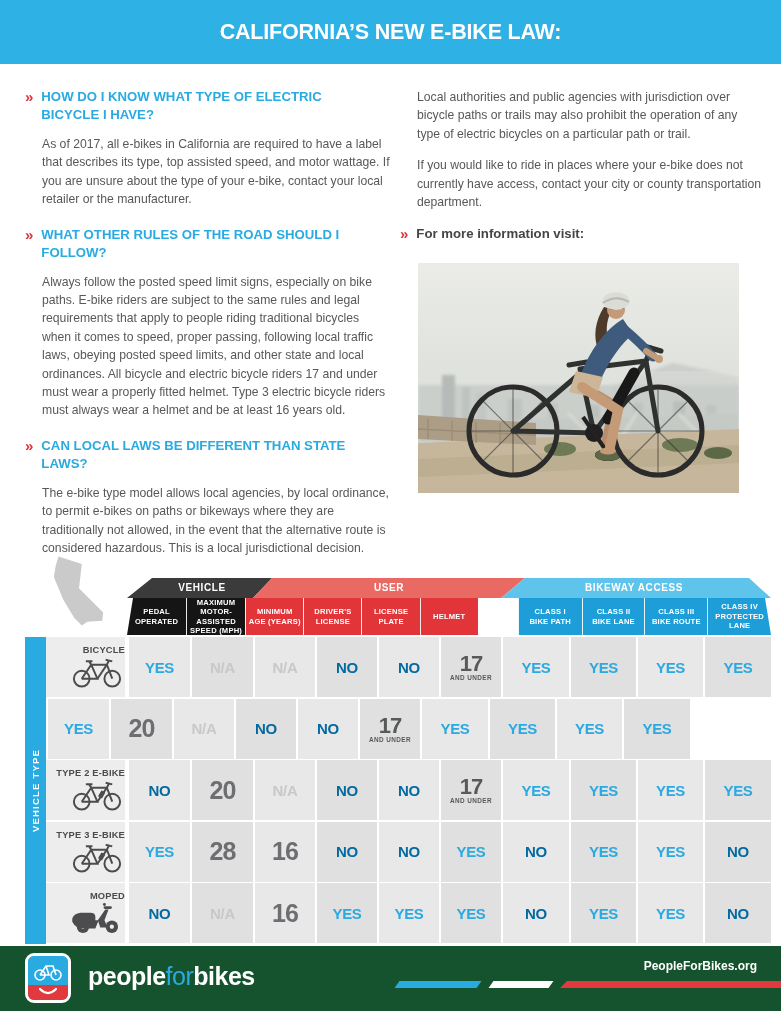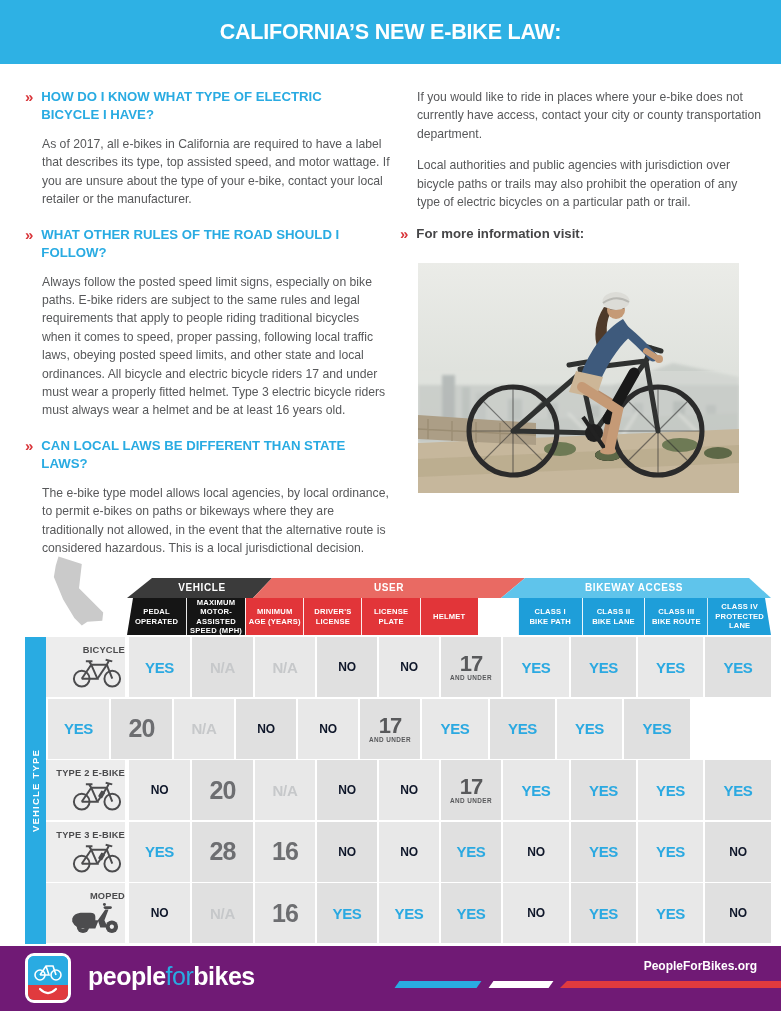--- a/index.html
+++ b/index.html
@@ -57,28 +57,28 @@
 
   .grid{position:absolute;left:21px;top:81px;width:725px;}
   .trow{display:flex;height:60px;margin-bottom:1.5px;}
   .labelcell{width:79px;margin-right:2px;background:#EDEDED;display:flex;flex-direction:column;
              align-items:flex-end;justify-content:center;gap:1px;flex:none;}
   .vname{font-size:9.3px;font-weight:bold;color:#4B4B4D;letter-spacing:0.2px;white-space:nowrap;}
   .vicon{color:#4C4C4E;width:56px;height:33px;display:block;}
   .cell{display:flex;flex-direction:column;align-items:center;justify-content:center;
         margin-left:2px;box-sizing:border-box;flex:none;}
   .v-yes{color:#2BA9E1;font-weight:bold;font-size:15px;letter-spacing:-0.3px;}
-  .v-no{color:#0f172a;font-weight:bold;font-size:12px;letter-spacing:-0.3px;}
+  .v-no{color:#0369a1;font-weight:bold;font-size:15px;letter-spacing:-0.3px;}
   .v-na{color:#C6C8CA;font-weight:bold;font-size:15px;letter-spacing:-0.3px;}
   .v-num{color:#6D6E71;font-weight:bold;font-size:25px;letter-spacing:-1px;}
   .v-age-big{color:#58595B;font-weight:bold;font-size:22px;line-height:21px;letter-spacing:-1px;}
   .v-age-sub{color:#58595B;font-weight:bold;font-size:6.4px;letter-spacing:0.4px;}
 
   
-  .footer{position:absolute;left:0;top:946px;width:781px;height:65px;background:#701a75;}
+  .footer{position:absolute;left:0;top:946px;width:781px;height:65px;background:#14532d;}
   .flogo{position:absolute;left:25px;top:7px;width:46px;height:50px;border:3px solid #fff;
          border-radius:9px;overflow:hidden;box-sizing:border-box;background:#29ABE2;}
   .flogo svg{display:block;width:100%;height:100%;}
   .brand{position:absolute;left:88px;top:16px;font-size:25px;letter-spacing:-0.5px;color:#fff;}
   .brand b{font-weight:bold;}
   .brand .for{color:#29ABE2;font-weight:normal;}
   .s-blue{position:absolute;left:397px;top:35px;width:82px;height:7px;background:#29ABE2;transform:skewX(-35deg);}
   .s-white{position:absolute;left:491px;top:35px;width:60px;height:7px;background:#fff;transform:skewX(-35deg);}
   .s-red{position:absolute;left:560px;top:35px;width:221px;height:7px;background:#E03A3E;
          clip-path:polygon(7px 0,100% 0,100% 100%,0 100%);}
@@ -146,22 +146,22 @@
     <p class="para">Always follow the posted speed limit signs, especially on bike paths. E-bike riders are subject to the same rules and legal requirements that apply to people riding traditional bicycles when it comes to speed, proper passing, following local traffic laws, obeying posted speed limits, and other state and local ordinances. All bicycle and electric bicycle riders 17 and under must wear a properly fitted helmet. Type 3 electric bicycle riders must always wear a helmet and be at least 16 years old.</p>
 
     <div class="sec-h mt">
       <span class="chev">»</span>
       <h2>CAN LOCAL LAWS BE DIFFERENT THAN STATE LAWS?</h2>
     </div>
     <p class="para">The e-bike type model allows local agencies, by local ordinance, to permit e-bikes on paths or bikeways where they are traditionally not allowed, in the event that the alternative route is considered hazardous. This is a local jurisdictional decision.</p>
   </div>
 
   <div class="col col-right">
+    <p class="para">Local authorities and public agencies with jurisdiction over bicycle paths or trails may also prohibit the operation of any type of electric bicycles on a particular path or trail.</p>
     <p class="para">If you would like to ride in places where your e-bike does not currently have access, contact your city or county transportation department.</p>
-    <p class="para">Local authorities and public agencies with jurisdiction over bicycle paths or trails may also prohibit the operation of any type of electric bicycles on a particular path or trail.</p>
     <div class="sec-h" style="margin-top:14px;margin-bottom:2px;">
       <span class="chev">»</span>
       <h2 class="dark">For more information visit:</h2>
     </div>
   </div>
 
   <svg class="photo" viewBox="0 0 321 230">
     <defs>
       <linearGradient id="sky" x1="0" y1="0" x2="0" y2="1">
         <stop offset="0" stop-color="#EBECE8"></stop>

